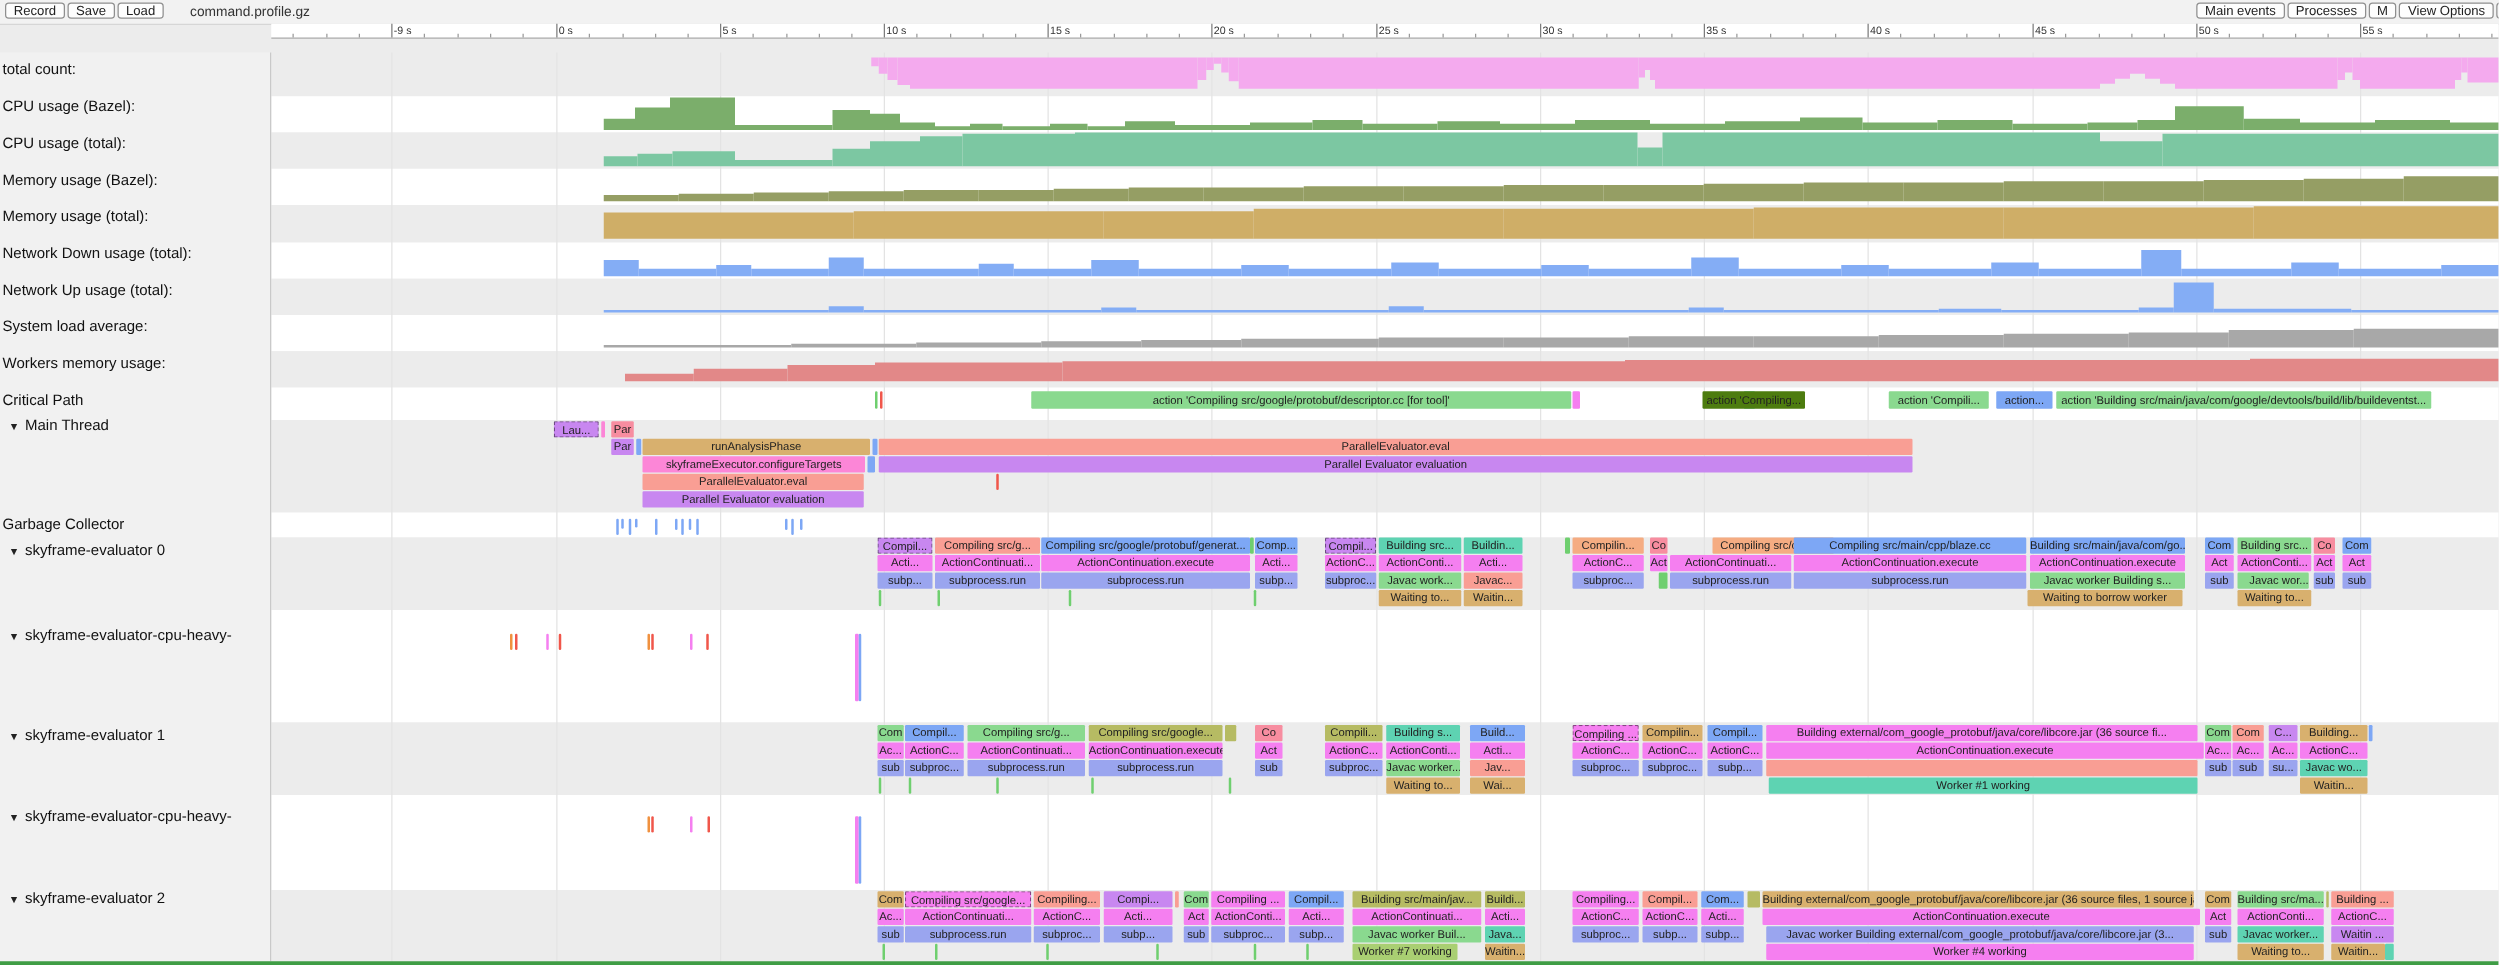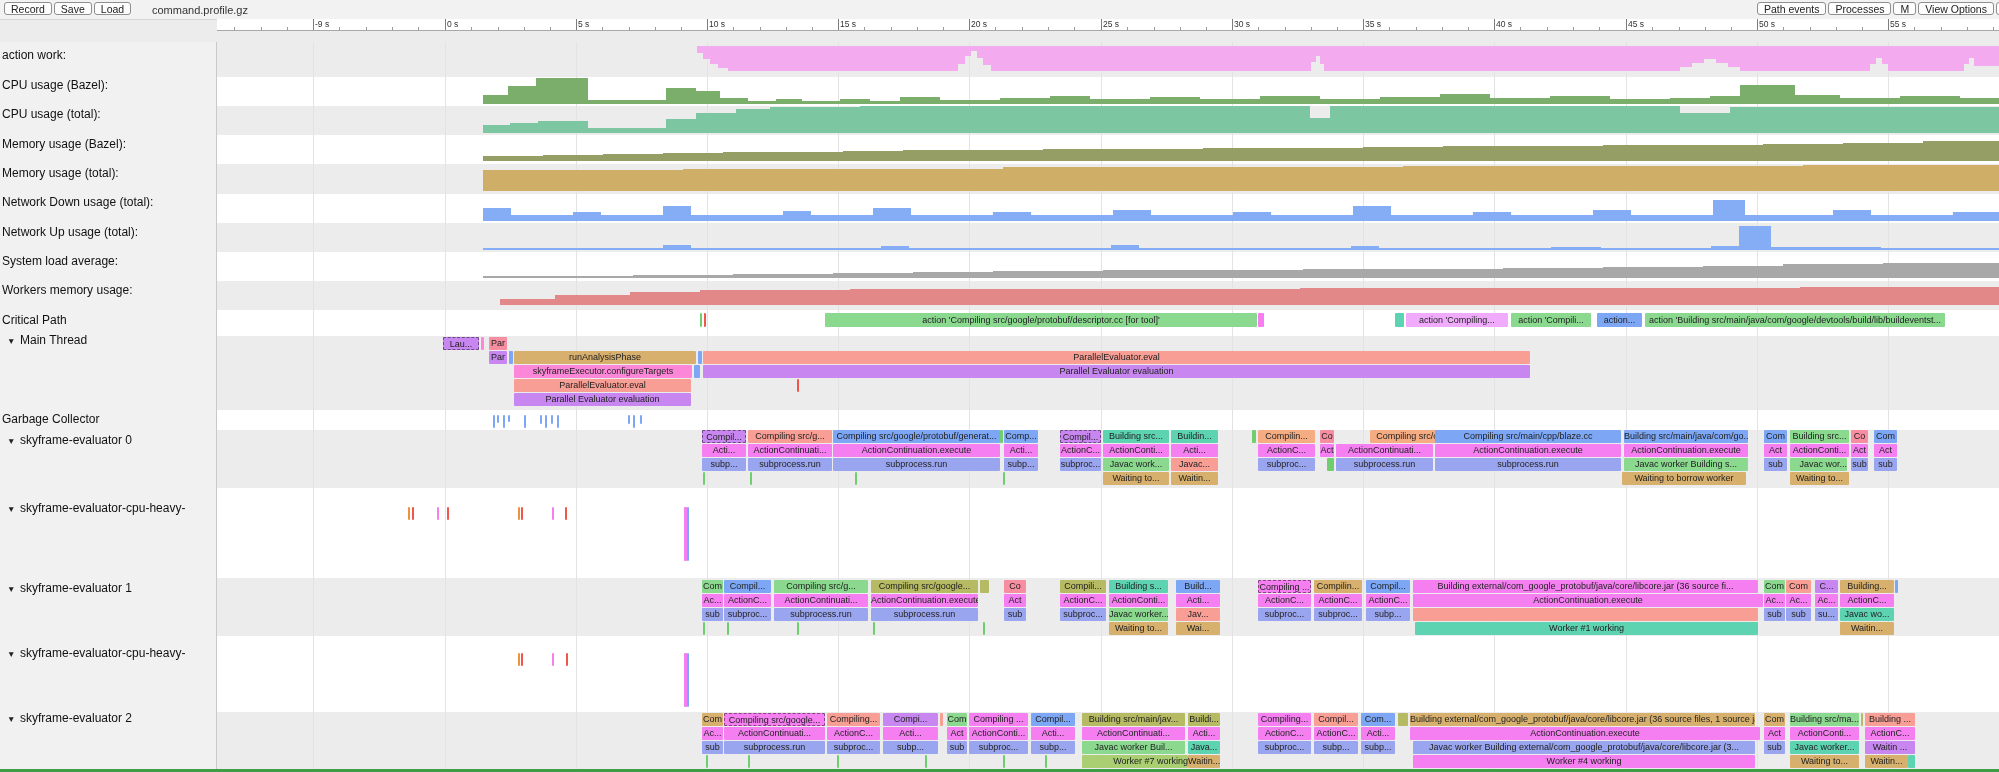--- a/index.html
+++ b/index.html
@@ -33,21 +33,21 @@
   .side-label .arrow{display:inline-block;width:13px;margin-left:5px;font-size:8.5px;color:#222;}
   #bottom-border{position:absolute;left:0;top:769px;width:1999px;height:3px;background:#3f9d45;}
 </style>
 </head>
 <body>
 
 <div id="app">
   <div id="toolbar">
     <span id="tb-left"><button class="tb-btn">Record</button><button class="tb-btn">Save</button><button class="tb-btn">Load</button></span>
     <span id="filename">command.profile.gz</span>
-    <span id="tb-right"><button class="tb-btn">Path events</button><button class="tb-btn">Processes</button><button class="tb-btn">M</button><button class="tb-btn">View Options</button><button class="tb-btn" style="width: 26px;"></button></span>
+    <span id="tb-right"><button class="tb-btn">Main events</button><button class="tb-btn">Processes</button><button class="tb-btn">M</button><button class="tb-btn">View Options</button><button class="tb-btn" style="width: 26px;"></button></span>
   </div>
 
   <div id="ruler">
       <div class="tick" style="position: absolute; left: 17.25px; bottom: 0px; height: 3px; width: 1px; background: rgb(154, 154, 154);"></div>
       <div class="tick" style="position: absolute; left: 43.5px; bottom: 0px; height: 3px; width: 1px; background: rgb(154, 154, 154);"></div>
       <div class="tick" style="position: absolute; left: 69.75px; bottom: 0px; height: 3px; width: 1px; background: rgb(154, 154, 154);"></div>
       <div class="tick" style="position: absolute; left: 96px; bottom: 0px; height: 11px; width: 1px; background: rgb(125, 125, 125);"></div>
       <span class="tick-label" style="left: 98px;">-9 s</span>
       <div class="tick" style="position: absolute; left: 122.25px; bottom: 0px; height: 3px; width: 1px; background: rgb(154, 154, 154);"></div>
       <div class="tick" style="position: absolute; left: 148.5px; bottom: 0px; height: 3px; width: 1px; background: rgb(154, 154, 154);"></div>
@@ -351,21 +351,21 @@
         <div class="cbar" style="left: 1500px; top: 288px; width: 300px; height: 17px; background: rgb(226, 136, 136); position: absolute;"></div>
         <div class="cbar" style="left: 1800px; top: 287px; width: 199px; height: 18px; background: rgb(226, 136, 136); position: absolute;"></div>
       </div>
     </div>
   <div class="layer" id="tracks-layer">
       <div class="slice" style="left: 700px; top: 313px; width: 2px; height: 14px; background: rgb(111, 207, 111); line-height: 14px;"></div>
       <div class="slice" style="left: 704px; top: 313px; width: 2px; height: 14px; background: rgb(240, 86, 74); line-height: 14px;"></div>
       <div class="slice" style="left: 825px; top: 313px; width: 432px; height: 14px; background: rgb(138, 217, 143); line-height: 14px;">action 'Compiling src/google/protobuf/descriptor.cc [for tool]'</div>
       <div class="slice" style="left: 1258px; top: 313px; width: 6px; height: 14px; background: rgb(245, 127, 240); line-height: 14px;"></div>
       <div class="slice" style="left: 1395px; top: 313px; width: 9px; height: 14px; background: rgb(94, 211, 178); line-height: 14px;"></div>
-      <div class="slice" style="left: 1406px; top: 313px; width: 102px; height: 14px; background: #f0abfc; line-height: 14px;">action 'Compiling...</div>
+      <div class="slice" style="left: 1362px; top: 313px; width: 82px; height: 14px; background: #4d7c0f; line-height: 14px;">action 'Compiling...</div>
       <div class="slice" style="left: 1511px; top: 313px; width: 80px; height: 14px; background: rgb(138, 217, 143); line-height: 14px;">action 'Compili...</div>
       <div class="slice" style="left: 1597px; top: 313px; width: 45px; height: 14px; background: rgb(125, 167, 245); line-height: 14px;">action...</div>
       <div class="slice" style="left: 1645px; top: 313px; width: 300px; height: 14px; background: rgb(138, 217, 143); line-height: 14px;">action 'Building src/main/java/com/google/devtools/build/lib/buildeventst...</div>
       <div class="slice dash" style="left: 443px; top: 337px; width: 36px; height: 13px; background: rgb(200, 135, 240); line-height: 13px;">Lau...</div>
       <div class="slice" style="left: 481px; top: 337px; width: 3px; height: 13px; background: rgb(252, 134, 215); line-height: 13px;"></div>
       <div class="slice" style="left: 489px; top: 337px; width: 18px; height: 13px; background: rgb(247, 141, 160); line-height: 13px;">Par</div>
       <div class="slice" style="left: 489px; top: 351px; width: 18px; height: 13px; background: rgb(200, 135, 240); line-height: 13px;">Par</div>
       <div class="slice" style="left: 509px; top: 351px; width: 4px; height: 13px; background: rgb(125, 167, 245); line-height: 13px;"></div>
       <div class="slice" style="left: 514px; top: 351px; width: 182px; height: 13px; background: rgb(216, 176, 110); line-height: 13px;">runAnalysisPhase</div>
       <div class="slice" style="left: 698px; top: 351px; width: 4px; height: 13px; background: rgb(125, 167, 245); line-height: 13px;"></div>
@@ -571,31 +571,31 @@
       <div class="slice" style="left: 1413px; top: 741px; width: 342px; height: 13px; background: rgb(154, 165, 239); line-height: 13px;">Javac worker Building external/com_google_protobuf/java/core/libcore.jar (3...</div>
       <div class="slice" style="left: 1764px; top: 741px; width: 21px; height: 13px; background: rgb(154, 165, 239); line-height: 13px;">sub</div>
       <div class="slice" style="left: 1790px; top: 741px; width: 69px; height: 13px; background: rgb(94, 211, 178); line-height: 13px;">Javac worker...</div>
       <div class="slice" style="left: 1865px; top: 741px; width: 50px; height: 13px; background: rgb(200, 135, 240); line-height: 13px;">Waitin ...</div>
       <div class="slice" style="left: 706px; top: 755px; width: 2px; height: 13px; background: rgb(111, 207, 111); line-height: 13px;"></div>
       <div class="slice" style="left: 748px; top: 755px; width: 2px; height: 13px; background: rgb(111, 207, 111); line-height: 13px;"></div>
       <div class="slice" style="left: 837px; top: 755px; width: 2px; height: 13px; background: rgb(111, 207, 111); line-height: 13px;"></div>
       <div class="slice" style="left: 925px; top: 755px; width: 2px; height: 13px; background: rgb(111, 207, 111); line-height: 13px;"></div>
       <div class="slice" style="left: 1003px; top: 755px; width: 2px; height: 13px; background: rgb(111, 207, 111); line-height: 13px;"></div>
       <div class="slice" style="left: 1045px; top: 755px; width: 2px; height: 13px; background: rgb(111, 207, 111); line-height: 13px;"></div>
-      <div class="slice" style="left: 1082px; top: 755px; width: 106px; height: 13px; background: rgb(169, 207, 114); line-height: 13px; text-align: right;">Worker #7 working</div>
+      <div class="slice" style="left: 1082px; top: 755px; width: 84px; height: 13px; background: rgb(169, 207, 114); line-height: 13px;">Worker #7 working</div>
       <div class="slice" style="left: 1188px; top: 755px; width: 32px; height: 13px; background: rgb(216, 176, 110); line-height: 13px;">Waitin...</div>
       <div class="slice" style="left: 1413px; top: 755px; width: 342px; height: 13px; background: rgb(245, 127, 240); line-height: 13px;">Worker #4 working</div>
       <div class="slice" style="left: 1790px; top: 755px; width: 69px; height: 13px; background: rgb(216, 176, 110); line-height: 13px;">Waiting to...</div>
       <div class="slice" style="left: 1865px; top: 755px; width: 43px; height: 13px; background: rgb(216, 176, 110); line-height: 13px;">Waitin...</div>
       <div class="slice" style="left: 1908px; top: 755px; width: 7px; height: 13px; background: rgb(94, 211, 178); line-height: 13px;"></div>
     </div>
 
   <div id="sidebar-bg"></div>
   <div class="layer" id="labels-layer">
-      <div class="side-label" style="position: absolute; left: 2px; top: 48px;"><span>action work:</span></div>
+      <div class="side-label" style="position: absolute; left: 2px; top: 48px;"><span>total count:</span></div>
       <div class="side-label" style="position: absolute; left: 2px; top: 78px;"><span>CPU usage (Bazel):</span></div>
       <div class="side-label" style="position: absolute; left: 2px; top: 107px;"><span>CPU usage (total):</span></div>
       <div class="side-label" style="position: absolute; left: 2px; top: 137px;"><span>Memory usage (Bazel):</span></div>
       <div class="side-label" style="position: absolute; left: 2px; top: 166px;"><span>Memory usage (total):</span></div>
       <div class="side-label" style="position: absolute; left: 2px; top: 195px;"><span>Network Down usage (total):</span></div>
       <div class="side-label" style="position: absolute; left: 2px; top: 225px;"><span>Network Up usage (total):</span></div>
       <div class="side-label" style="position: absolute; left: 2px; top: 254px;"><span>System load average:</span></div>
       <div class="side-label" style="position: absolute; left: 2px; top: 283px;"><span>Workers memory usage:</span></div>
       <div class="side-label" style="position: absolute; left: 2px; top: 313px;"><span>Critical Path</span></div>
       <div class="side-label" style="position: absolute; left: 2px; top: 333px;"><span class="arrow">▼</span><span>Main Thread</span></div>

